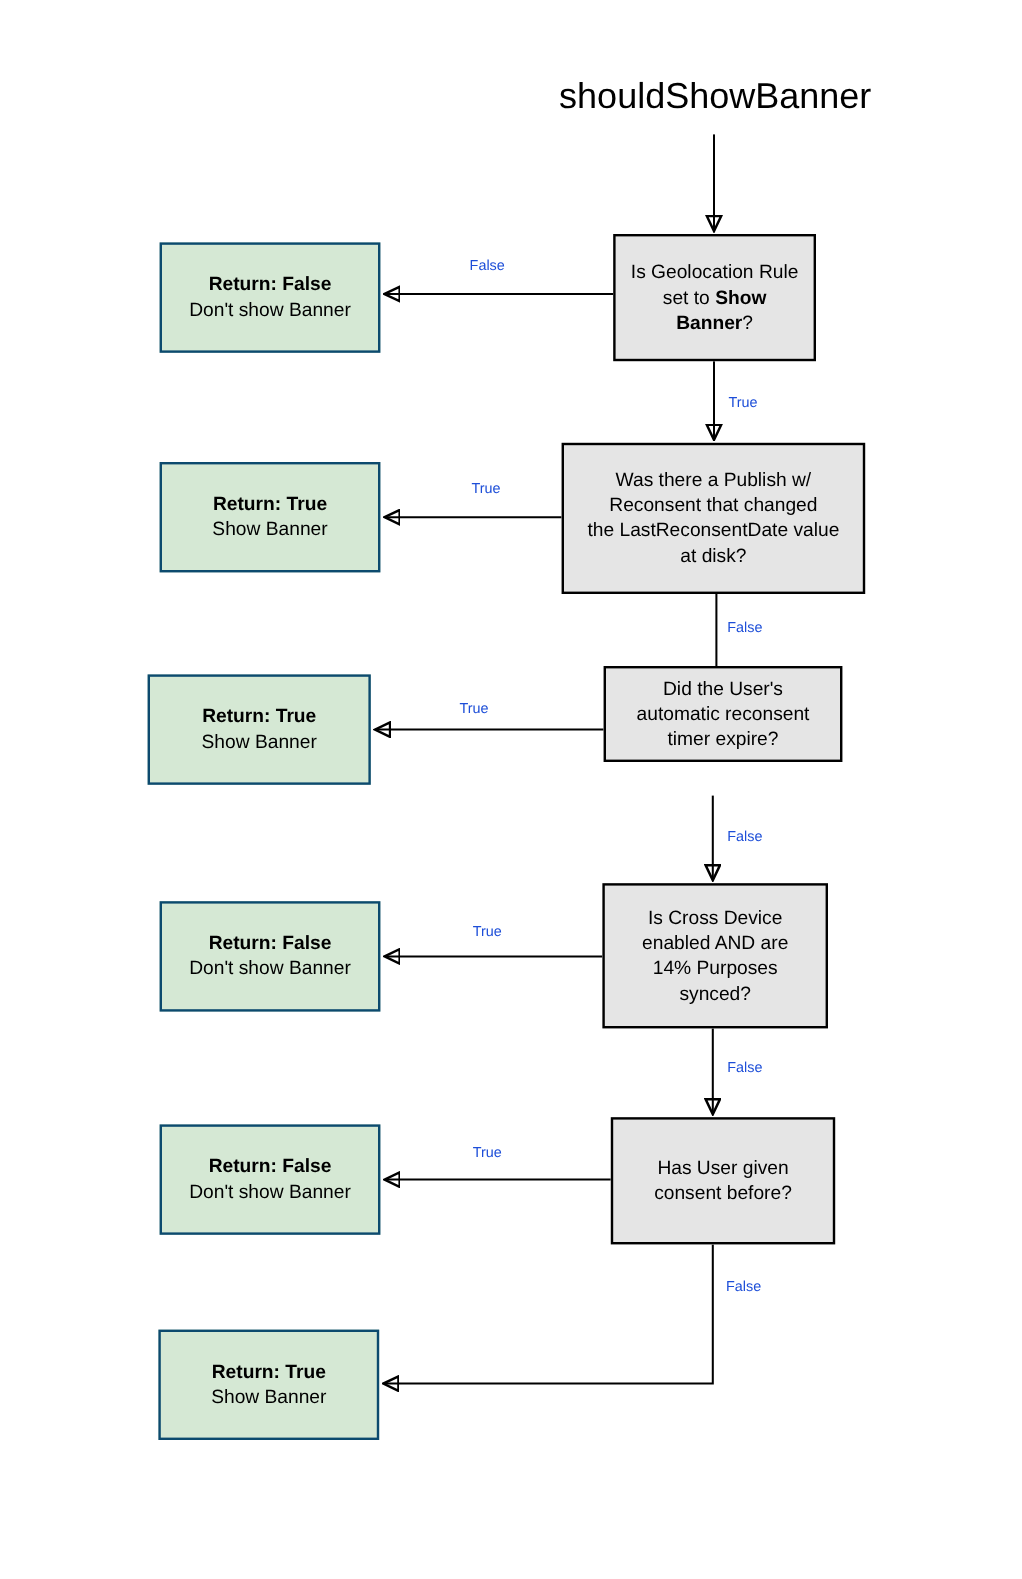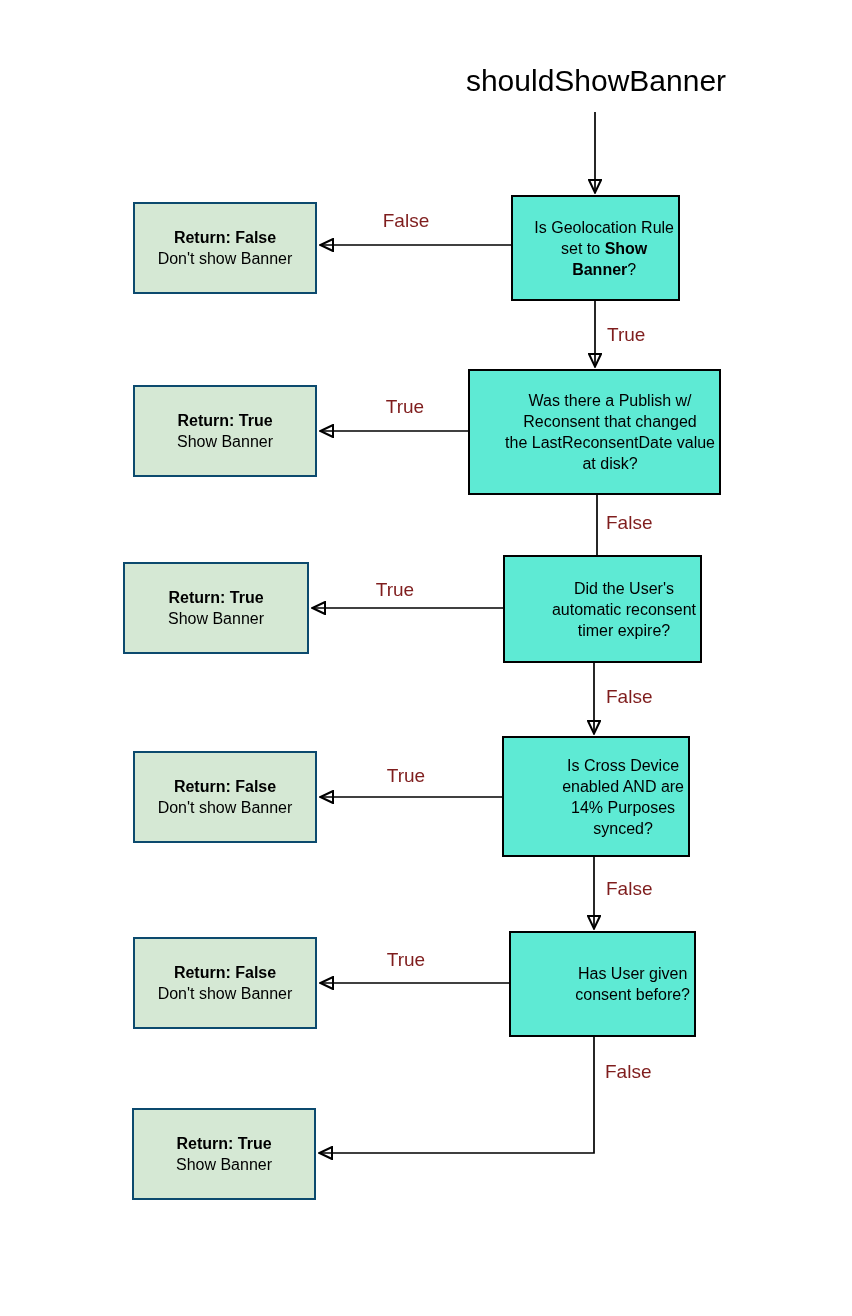--- a/index.html
+++ b/index.html
@@ -44,39 +44,38 @@
     display: flex;
     align-items: center;
     justify-content: center;
     text-align: center;
     font-size: 16px;
     line-height: 21px;
     color: #000000;
     padding: 4px;
   }
   .decision {
-    background: #5eead4;
+    background: #e5e5e5;
     border: 2px solid #000000;
-    justify-content: flex-end;
   }
   .decision .q {
     white-space: pre-line;
   }
   .result {
     background: #d5e8d4;
     border: 2px solid #0c4a6e;
     flex-direction: column;
   }
   .result .l1 { font-weight: 700; display: block; }
   .result .l2 { display: block; }
   .edge-label {
     position: absolute;
-    font-size: 19px;
+    font-size: 12px;
     line-height: 18px;
-    color: #7f1d1d;
+    color: #1d4ed8;
     white-space: nowrap;
   }
   .edge-label.centered {
     width: 60px;
     text-align: center;
   }
   b { font-weight: 700; white-space: pre-line; }
 </style>
 </head>
 <body>
@@ -110,21 +109,21 @@
 Banner</b><span>?</span></div>
   </div>
 
   <div class="node decision" style="left:468px; top:369px; width:253px; height:126px;">
     <div class="q">Was there a Publish w/
 Reconsent that changed
 the LastReconsentDate value
 at disk?</div>
   </div>
 
-  <div class="node decision" style="left:503px; top:555px; width:199px; height:108px;">
+  <div class="node decision" style="left:503px; top:555px; width:199px; height:80px;">
     <div class="q">Did the User's
 automatic reconsent
 timer expire?</div>
   </div>
 
   <div class="node decision" style="left:502px; top:736px; width:188px; height:121px;">
     <div class="q">Is Cross Device
 enabled AND are
 14% Purposes
 synced?</div>

